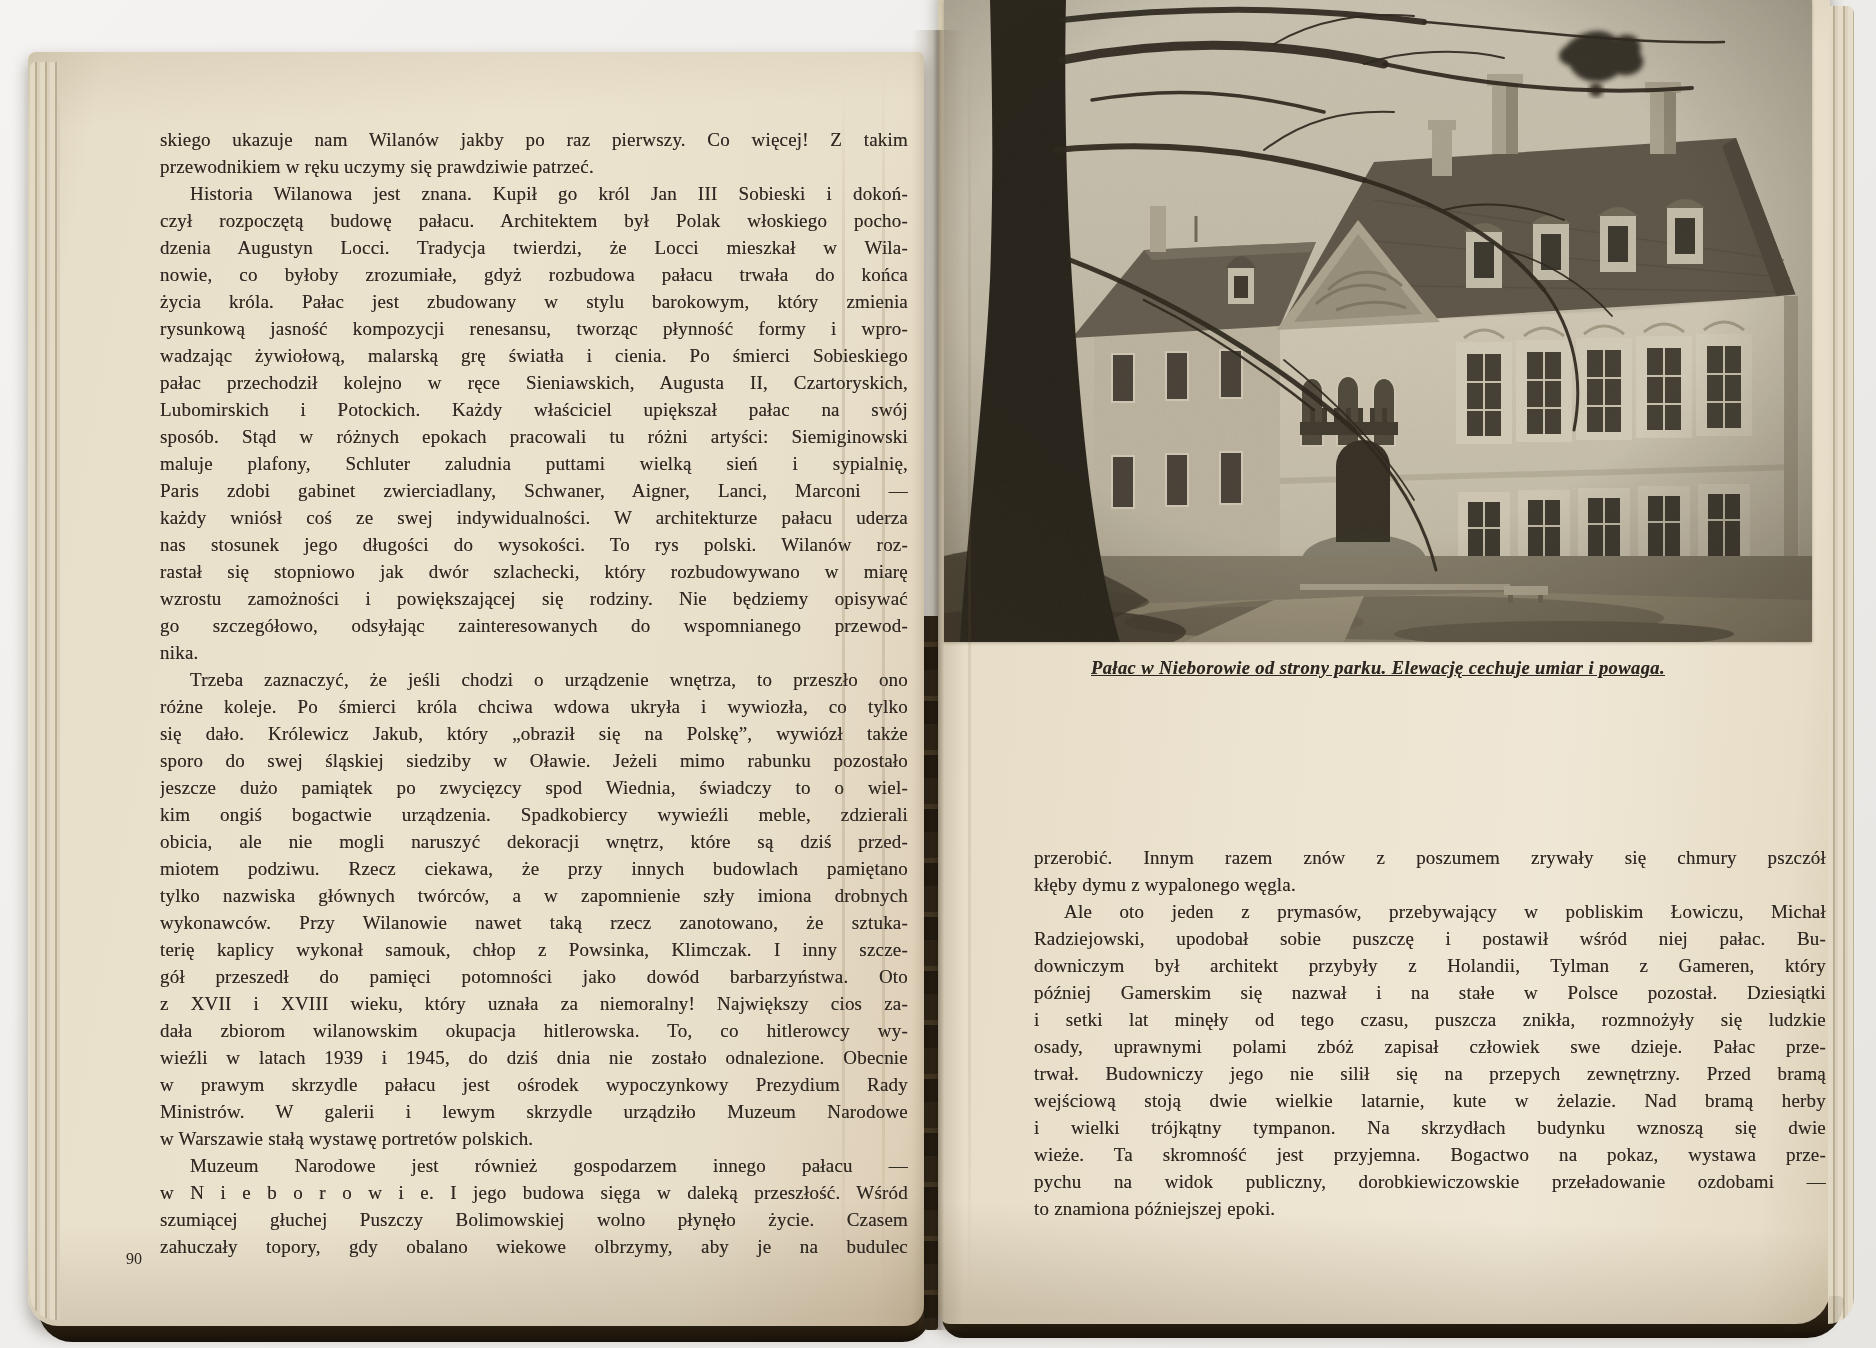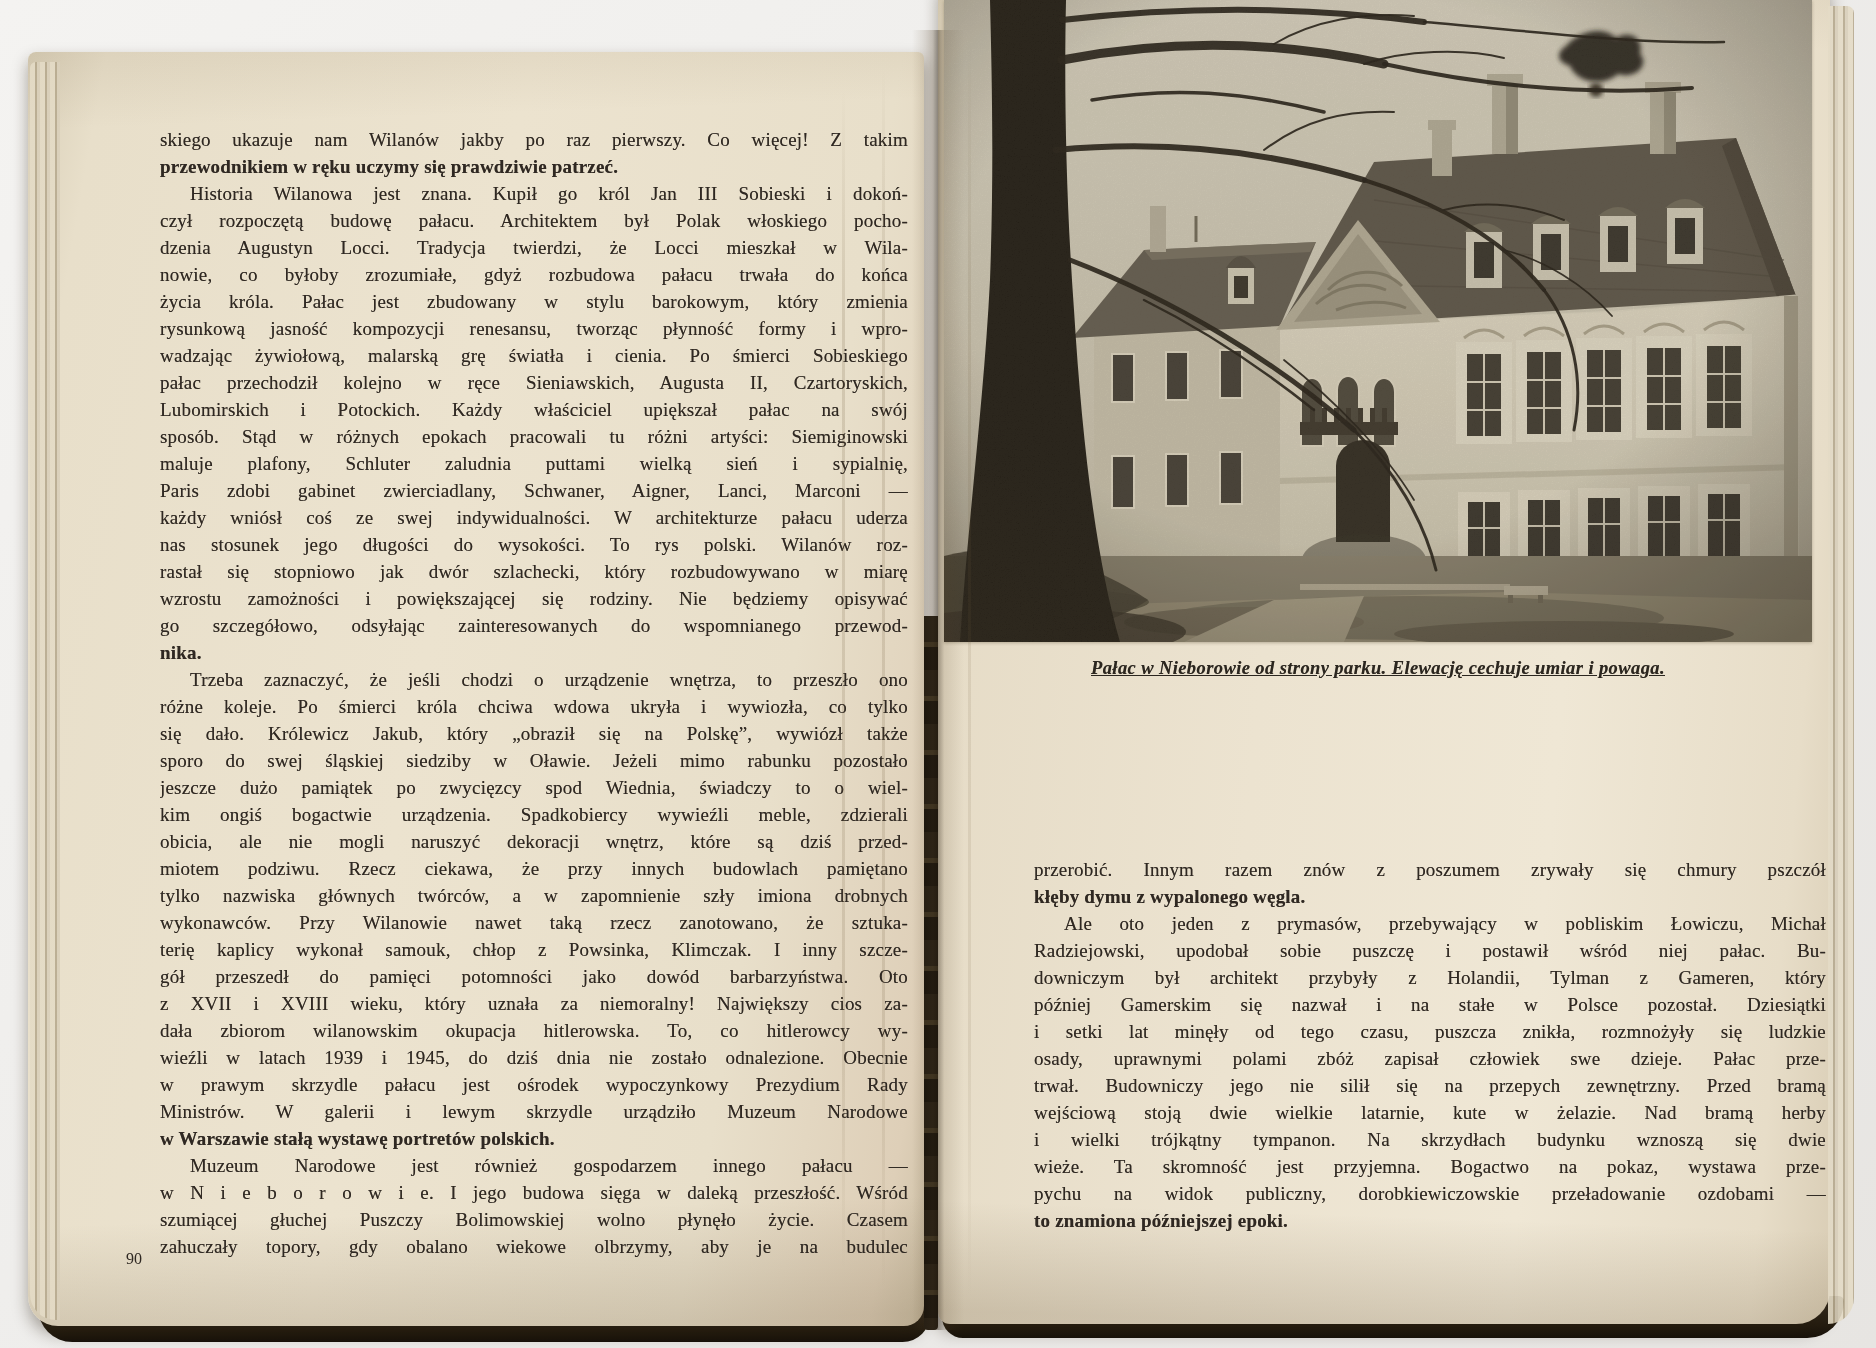--- a/index.html
+++ b/index.html
@@ -24,23 +24,23 @@
   .edge-left{left:30px;top:62px;width:30px;height:1258px;border-radius:6px 0 0 26px;}
   .edge-right{left:1828px;top:6px;width:26px;height:1318px;border-radius:0 8px 30px 0;}
   .gutter{position:absolute;left:912px;top:30px;width:52px;height:1300px;
     background:linear-gradient(90deg,rgba(86,66,38,0) 0%,rgba(86,66,38,.22) 40%,rgba(46,34,18,.40) 50%,rgba(86,66,38,.14) 62%,rgba(86,66,38,0) 100%);z-index:6;}
   .behind-strip{position:absolute;left:924px;top:616px;width:14px;height:714px;z-index:5;
     background:repeating-linear-gradient(180deg,#211b12 0 26px,#39301f 26px 31px,#14100a 31px 54px);border-radius:0 0 4px 4px;}
   .crease{position:absolute;width:3px;background:linear-gradient(180deg,rgba(110,90,58,0),rgba(110,90,58,.18) 20%,rgba(110,90,58,.16) 80%,rgba(110,90,58,0));z-index:4;}
   .text-block{position:absolute;color:#2f2822;font-size:19px;letter-spacing:.2px;
     text-shadow:0 0 .5px rgba(47,41,34,.55);z-index:3;}
   .left-text{left:132px;top:74px;width:748px;}
-  .right-text{left:96px;top:862px;width:792px;margin-top:12px;}
+  .right-text{left:96px;top:862px;width:792px;}
   .line{height:27px;line-height:27px;text-align:justify;text-align-last:justify;overflow:hidden;}
-  .line.last{text-align-last:left;font-weight:bold;}
+  .line.last{text-align-last:left;}
   .line.indent{text-indent:30px;}
   .page-number{position:absolute;left:98px;top:1198px;font-size:16px;color:#2f2822;z-index:3;}
   .photo{position:absolute;left:6px;top:18px;width:868px;height:642px;z-index:2;overflow:hidden;
     box-shadow:0 1px 3px rgba(60,45,20,.3);}
   .photo svg{display:block;}
   .caption{position:absolute;left:6px;top:676px;width:868px;text-align:center;z-index:3;
     font-style:italic;font-size:18.5px;letter-spacing:.4px;color:#2b261f;font-weight:bold;
     text-shadow:0 0 .4px rgba(43,38,31,.5);text-decoration:underline;}
 </style>
 </head>

